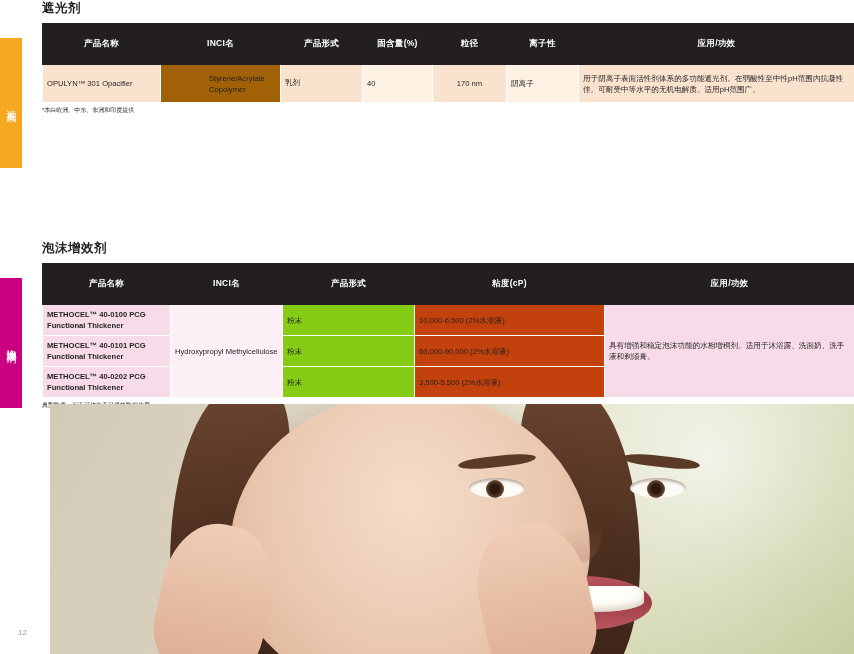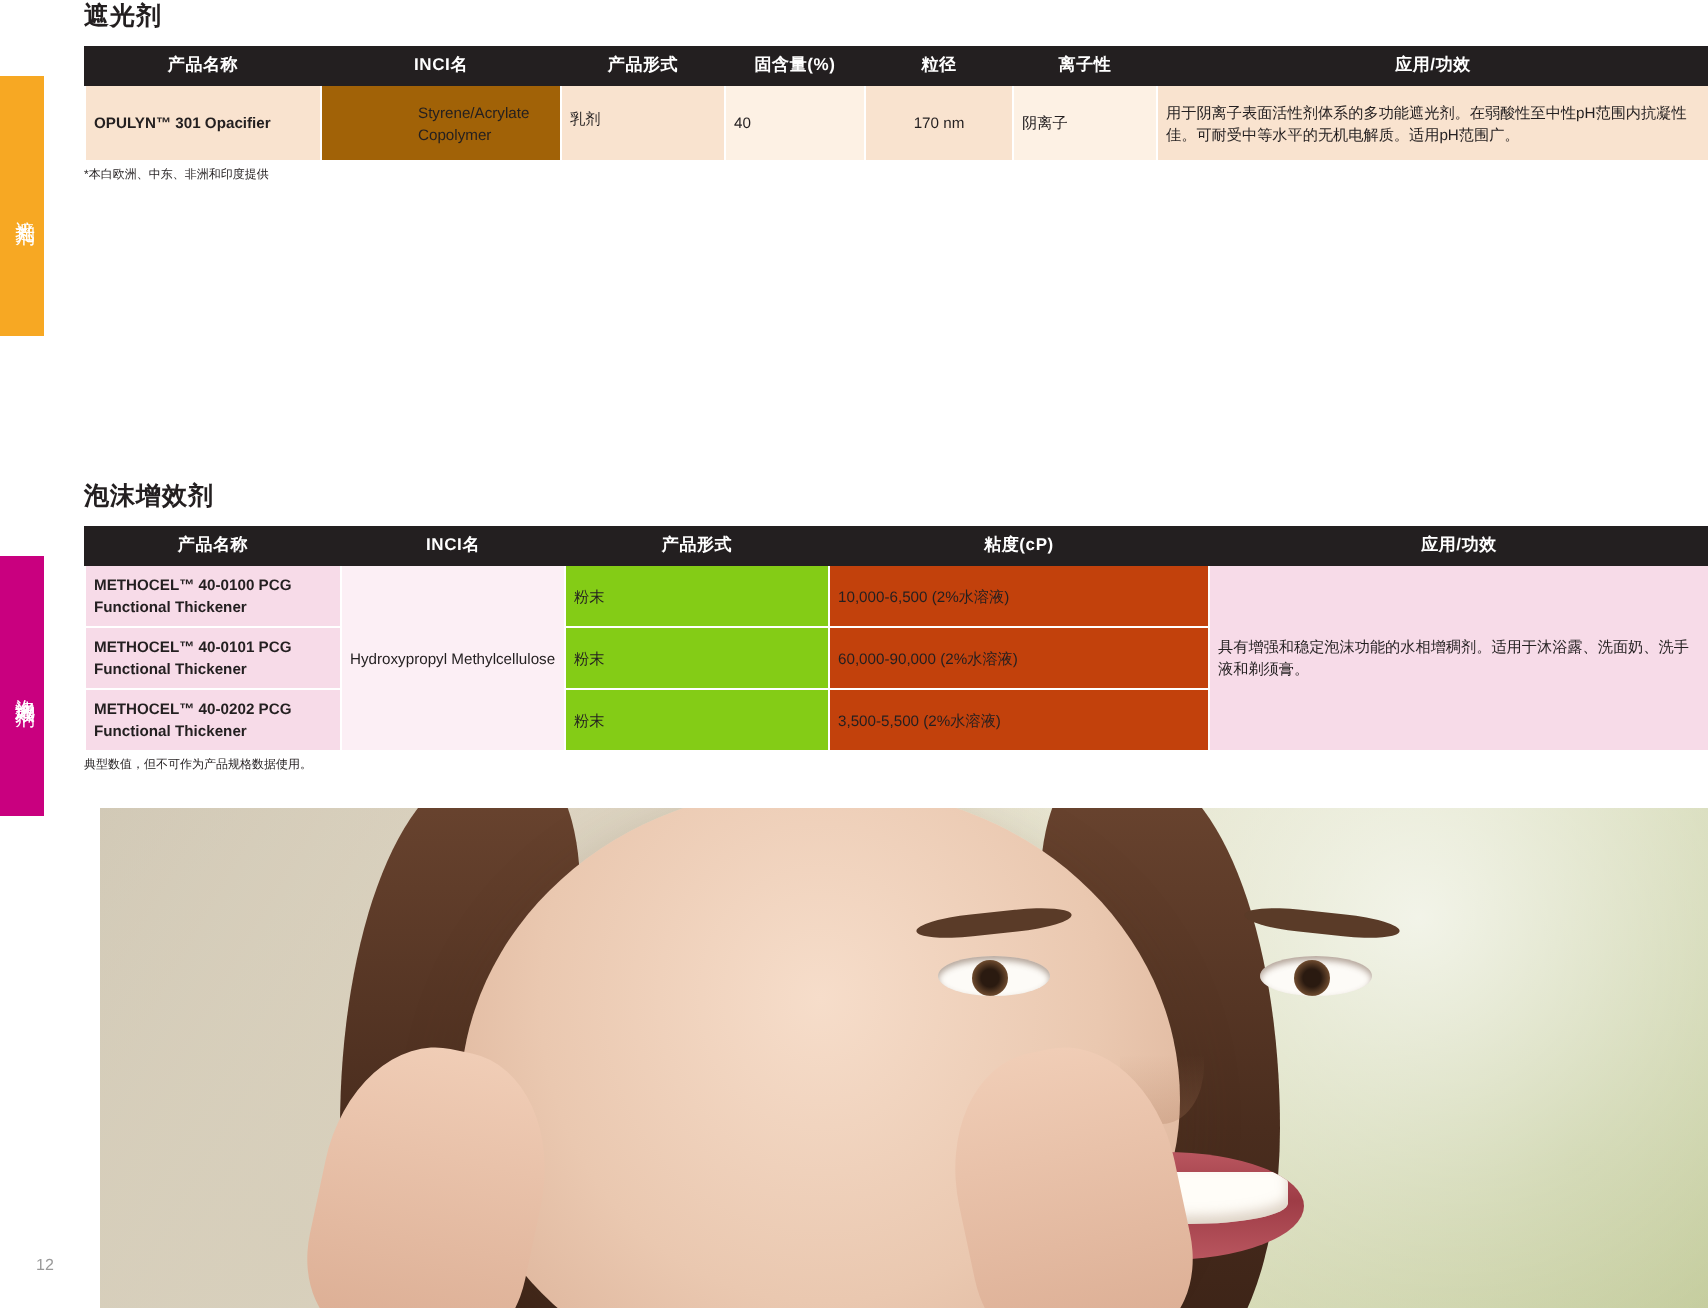--- a/index.html
+++ b/index.html
@@ -64,34 +64,34 @@
     border-collapse: collapse;
     width: 812px;
     table-layout: fixed;
   }
   th {
     background: #231f20;
     color: #ffffff;
     font-size: 8.5px;
     font-weight: bold;
     text-align: center;
-    padding: 3px 2px;
+    padding: 14px 2px;
     border: 1px solid #231f20;
     letter-spacing: 0.3px;
   }
   td {
     font-size: 7.6px;
     line-height: 1.45;
     padding: 4px 4px;
     border: 1px solid #ffffff;
     vertical-align: middle;
     color: #231f20;
   }
   
-  .t1 td.c0 { background: #f9e3cf; font-weight: bold; }
+  .t1 td.c0 { background: #f9e3cf; font-weight: normal; }
   .t1 td.c1 { background: #a16207; padding-left: 48px; }
   .t1 td.c2 { background: #f9e3cf; text-align: left; font-family: Liberation Mono, monospace; }
   .t1 td.c3 { background: #fdf1e4; text-align: left; }
   .t1 td.c4 { background: #f9e3cf; text-align: center; }
   .t1 td.c5 { background: #fdf1e4; text-align: left; }
   .t1 td.c6 { background: #f9e3cf; text-align: left; }
 
   
   .t2 td.d0 { background: #f7dbe8; font-weight: bold; }
   .t2 td.d1 { background: #fceff5; }

